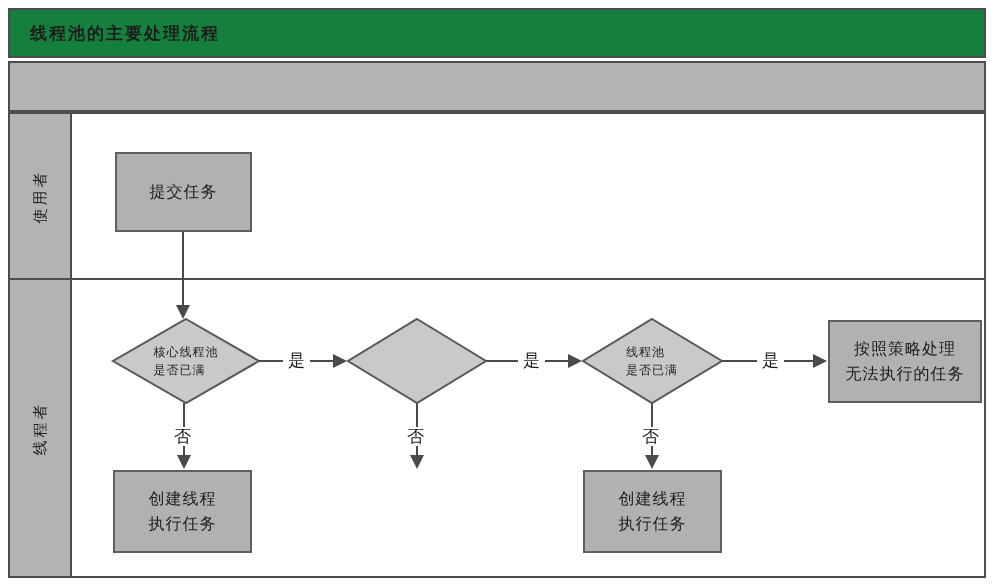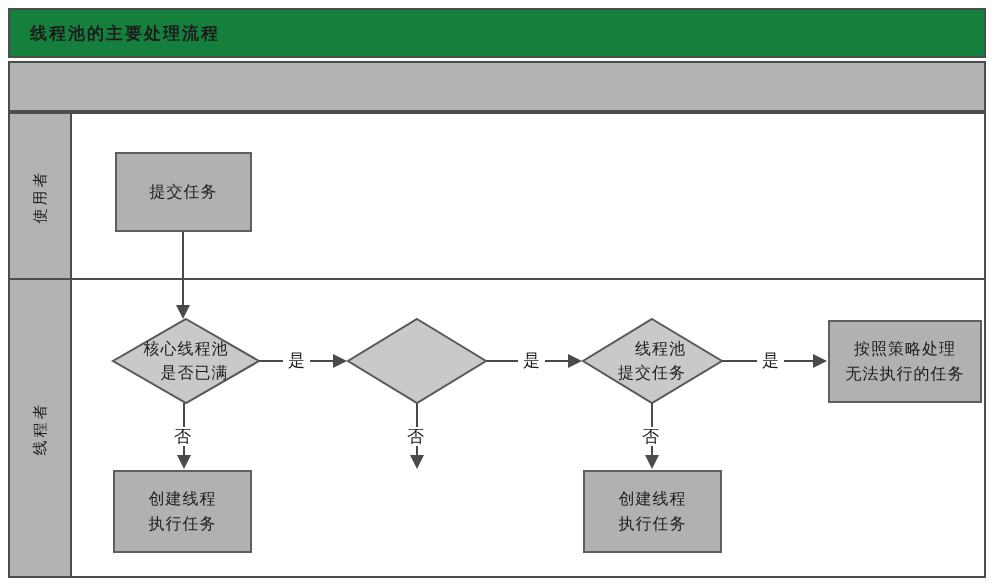--- a/index.html
+++ b/index.html
@@ -20,21 +20,21 @@
 
   
   .node{position:absolute;box-sizing:border-box;background:#b1b1b1;border:2px solid #5f5f5f;display:flex;align-items:center;justify-content:center;text-align:center;font-size:16px;line-height:1.55;white-space:pre-line;letter-spacing:1px;z-index:1;}
   .n-submit{left:115px;top:152px;width:137px;height:80px;}
   .n-policy{left:828px;top:320px;width:154px;height:83px;}
   .n-create1{left:113px;top:470px;width:139px;height:83px;}
   .n-store{left:348px;top:470px;width:139px;height:83px;}
   .n-create2{left:583px;top:470px;width:139px;height:83px;}
 
   
-  .dtext{position:absolute;display:flex;align-items:center;justify-content:center;text-align:right;font-size:16px;line-height:1.5;white-space:pre-line;letter-spacing:1px;z-index:3;}
+  .dtext{position:absolute;display:flex;align-items:center;justify-content:center;text-align:left;font-size:12px;line-height:1.5;white-space:pre-line;letter-spacing:1px;z-index:3;}
   .t-d1{left:121px;top:325px;width:130px;height:72px;}
   .t-d2{left:352px;top:325px;width:130px;height:72px;}
   .t-d3{left:587px;top:325px;width:130px;height:72px;}
 
   
   svg.wires{position:absolute;inset:0;width:996px;height:584px;z-index:2;pointer-events:none;}
 
   
   .edge-label{position:absolute;z-index:4;background:#ffffff;font-size:17px;padding:0 5px;line-height:1.1;}
   .e-yes1{left:283px;top:351px;}
@@ -122,21 +122,21 @@
 
     <g stroke="#4a4a4a" stroke-width="2">
       <line x1="652" y1="403" x2="652" y2="456"></line>
       <polygon points="652,469 645,455 659,455" fill="#4a4a4a" stroke="none"></polygon>
     </g>
   </svg>
 
   <div class="dtext t-d1">核心线程池
 是否已满</div>
   <div class="dtext t-d3">线程池
-提交任务</div>
+是否已满</div>
 
   <span class="edge-label e-yes1">是</span>
   <span class="edge-label e-yes2">是</span>
   <span class="edge-label e-yes3">是</span>
   <span class="edge-label e-no1">否</span>
   <span class="edge-label e-no2">否</span>
   <span class="edge-label e-no3">否</span>
 
 </div>
 

